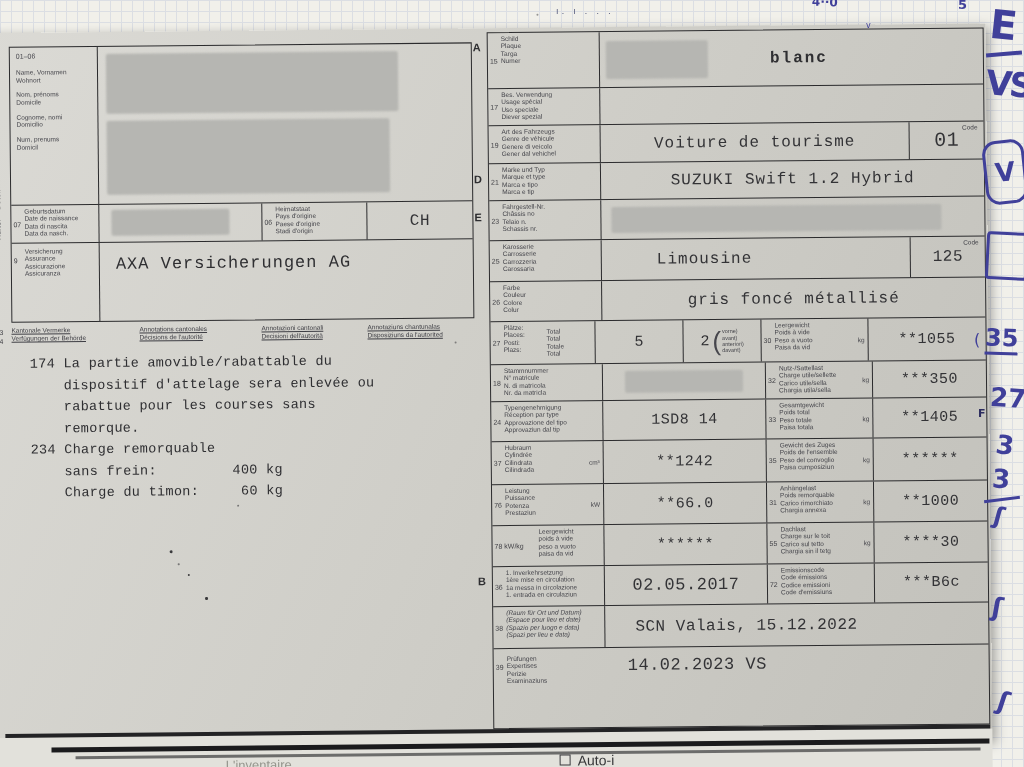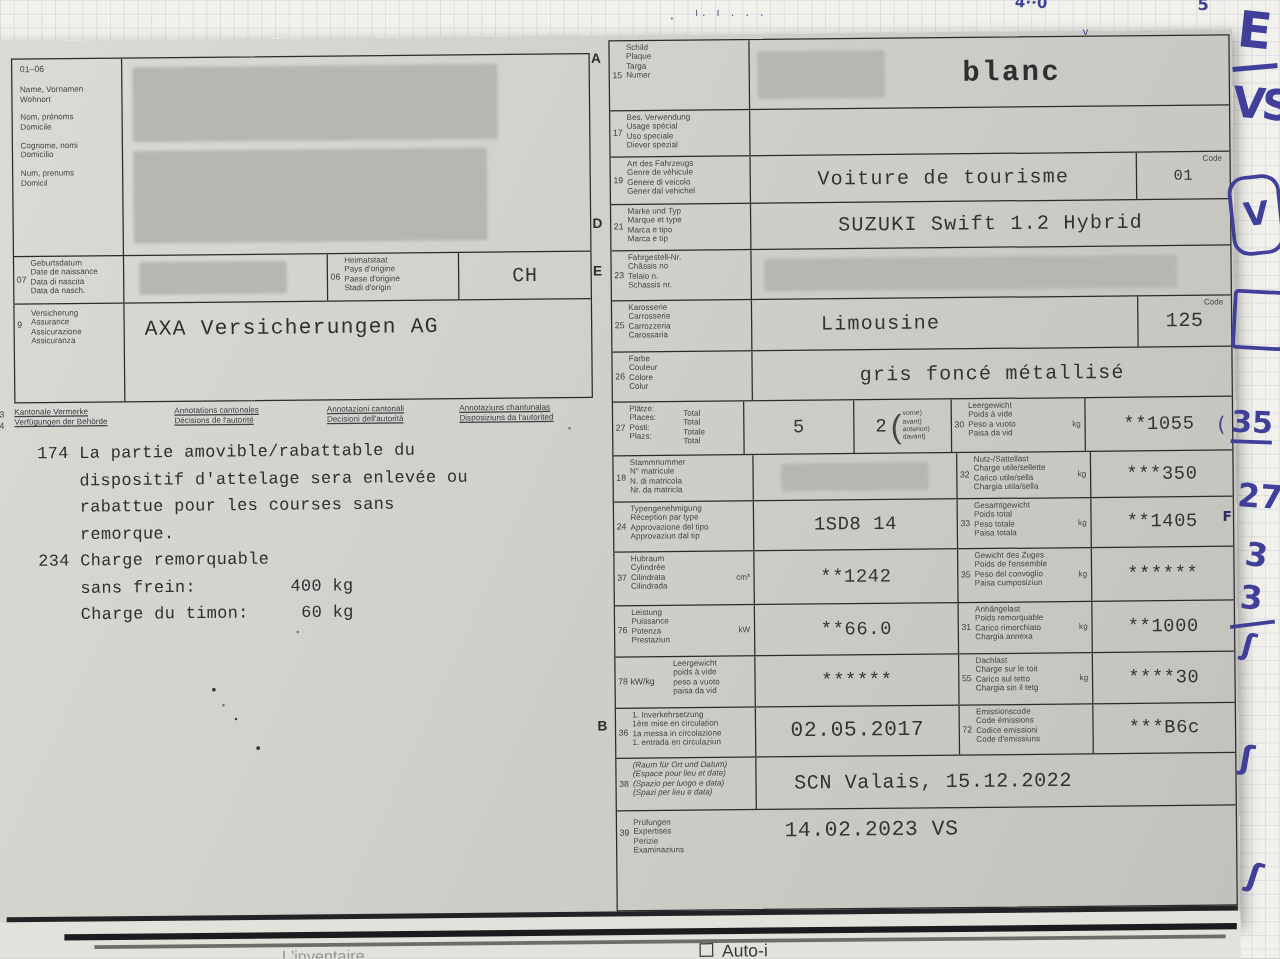--- a/index.html
+++ b/index.html
@@ -137,21 +137,21 @@
       <div class="row" style="height:56px">
         <div class="cell" style="width:112px">
           <span class="fn">15</span>
           <span class="fl">Schild
 Plaque
 Targa
 Numer</span>
         </div>
         <div class="nb" style="flex:1;display:flex;align-items:center">
           <div class="blur" style="width:102px;height:38px;margin-left:6px"></div>
-          <span class="tw" style="margin-left:62px;font-size:23px;font-weight:bold;letter-spacing:2px">blanc</span>
+          <span class="tw" style="margin-left:62px;font-size:16px;font-weight:bold;letter-spacing:2px">blanc</span>
         </div>
       </div>
 
       <div class="row" style="height:37px">
         <div class="cell" style="width:112px">
           <span class="fn">17</span>
           <span class="fl">Bes. Verwendung
 Usage spécial
 Uso speciale
 Diever spezial</span>
@@ -163,21 +163,21 @@
         <div class="cell" style="width:112px">
           <span class="fn">19</span>
           <span class="fl">Art des Fahrzeugs
 Genre de véhicule
 Genere di veicolo
 Gener dal vehichel</span>
         </div>
         <div class="cell val" style="flex:1;font-size:16px;letter-spacing:1px">Voiture de tourisme</div>
         <div class="codebox nb">
           <span class="code-t">Code</span>
-          <div class="val" style="height:100%;font-size:12px">01</div>
+          <div class="val" style="height:100%;font-size:20px">01</div>
         </div>
       </div>
 
       <div class="row" style="height:37px">
         <div class="cell" style="width:112px">
           <span class="fn">21</span>
           <span class="fl">Marke und Typ
 Marque et type
 Marca e tipo
 Marca e tip</span>

